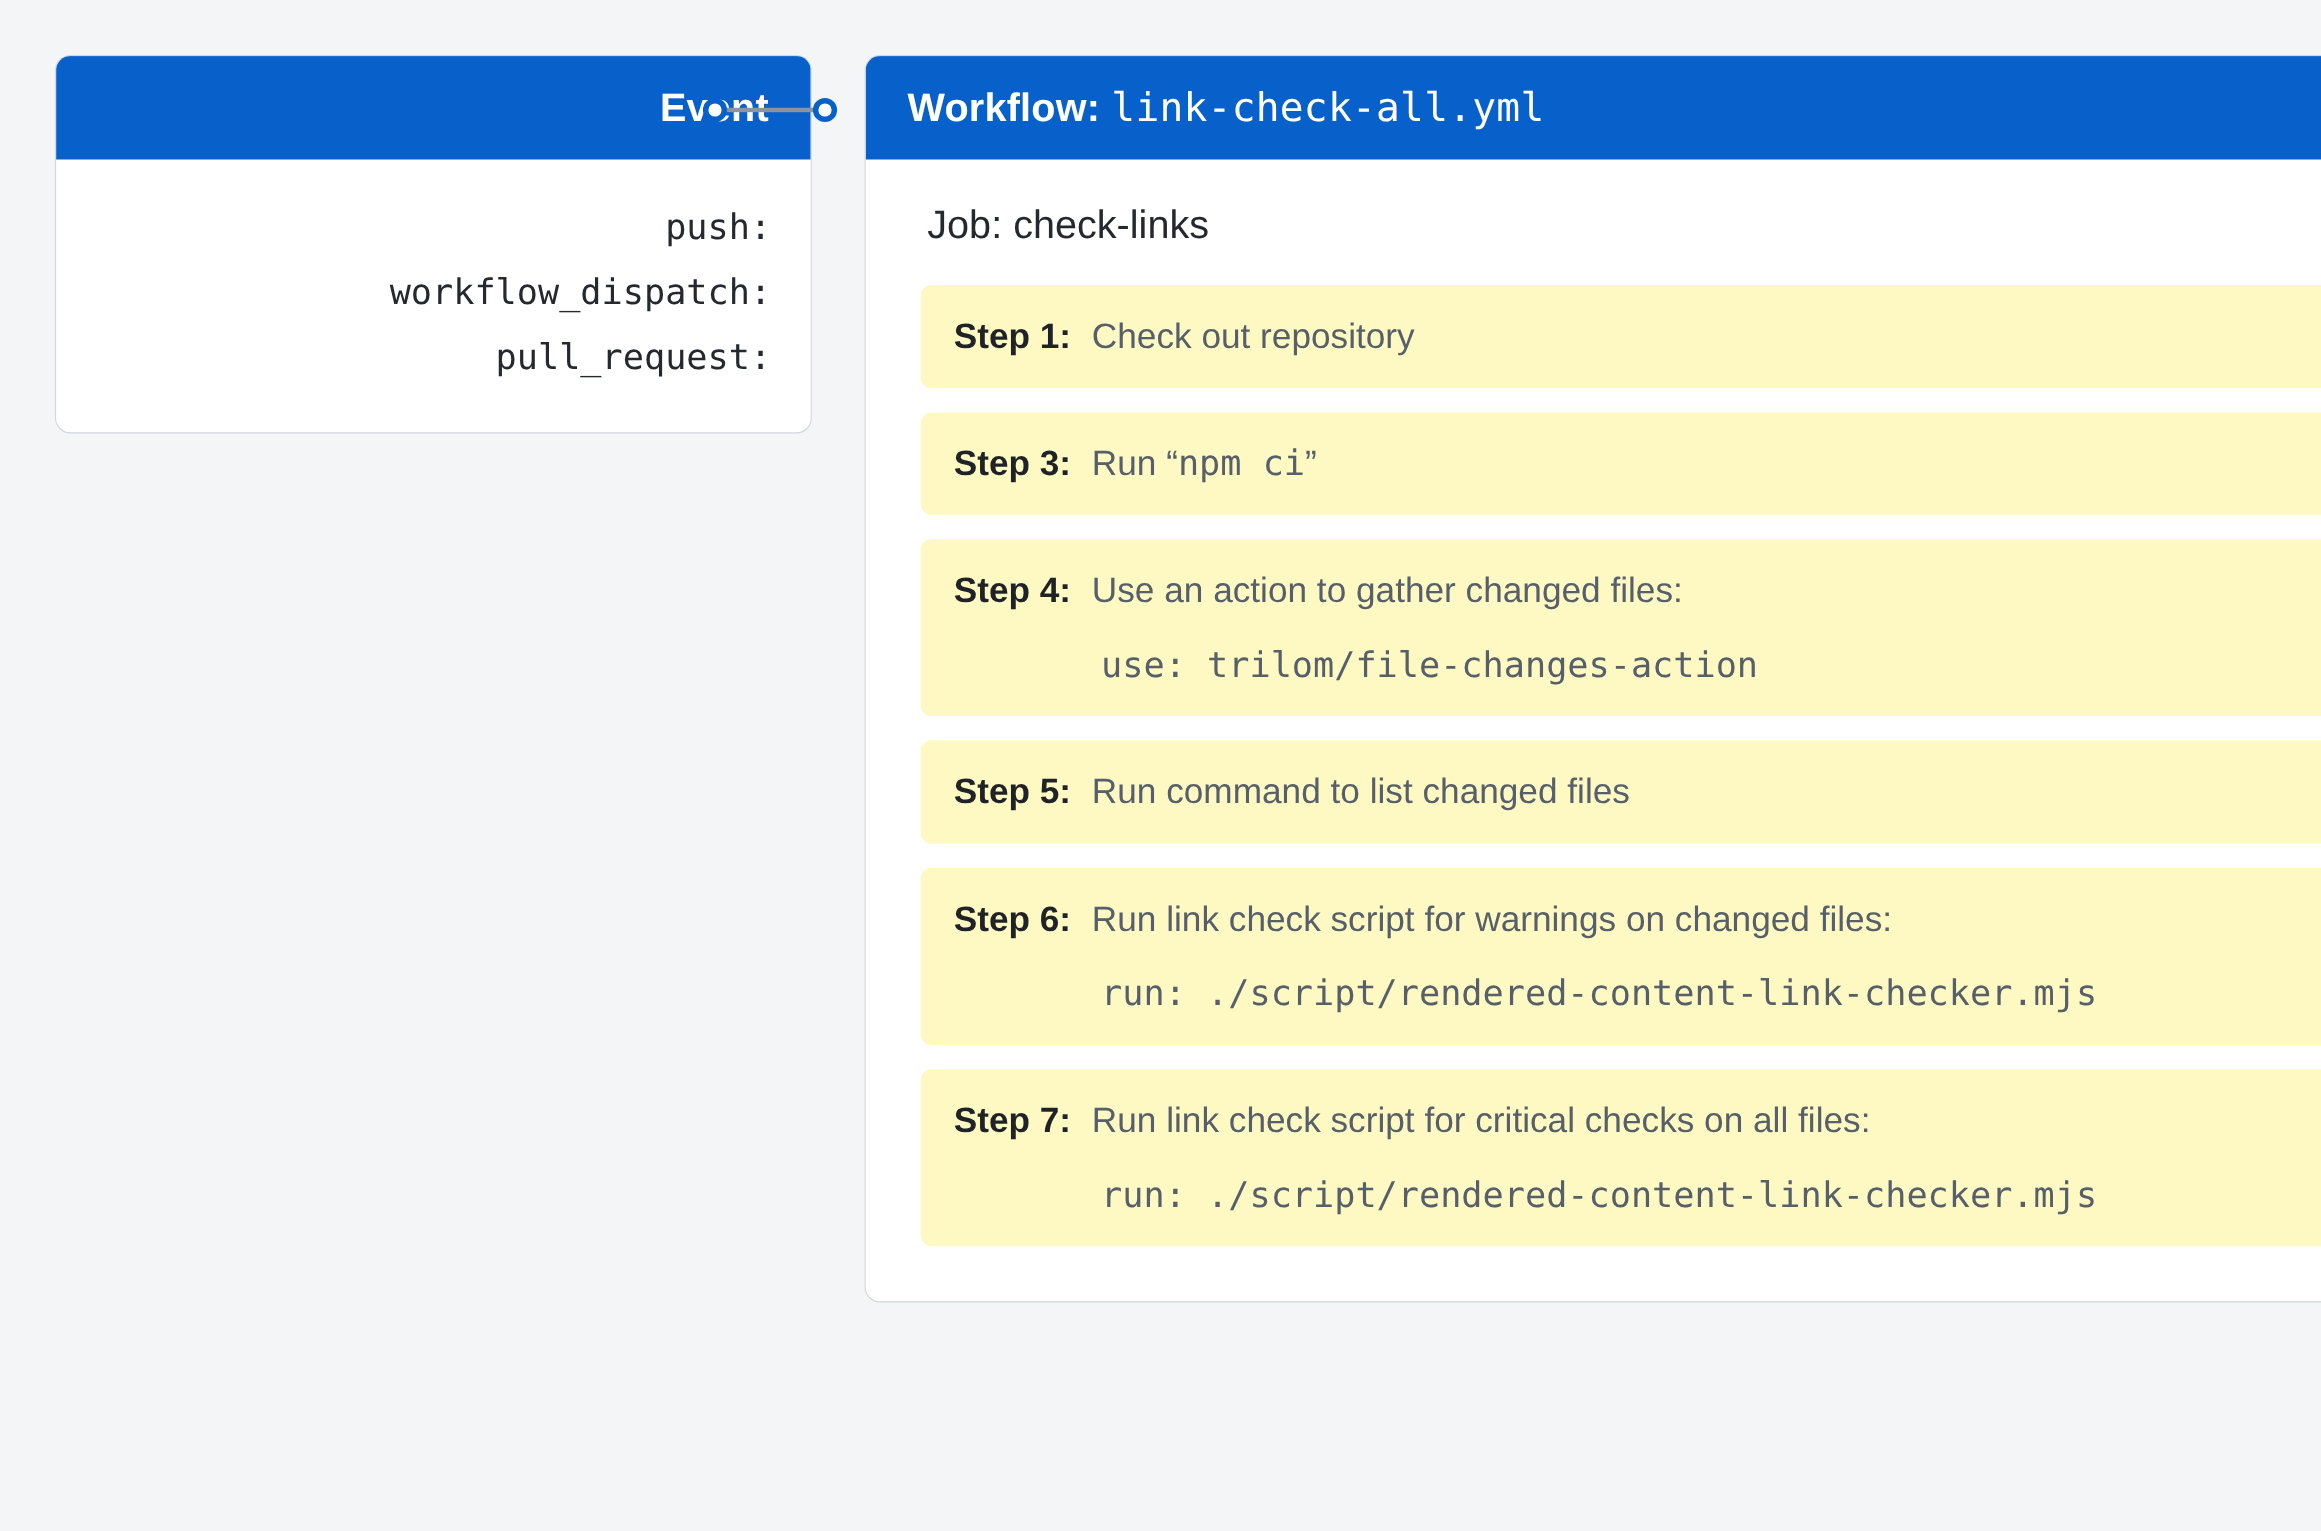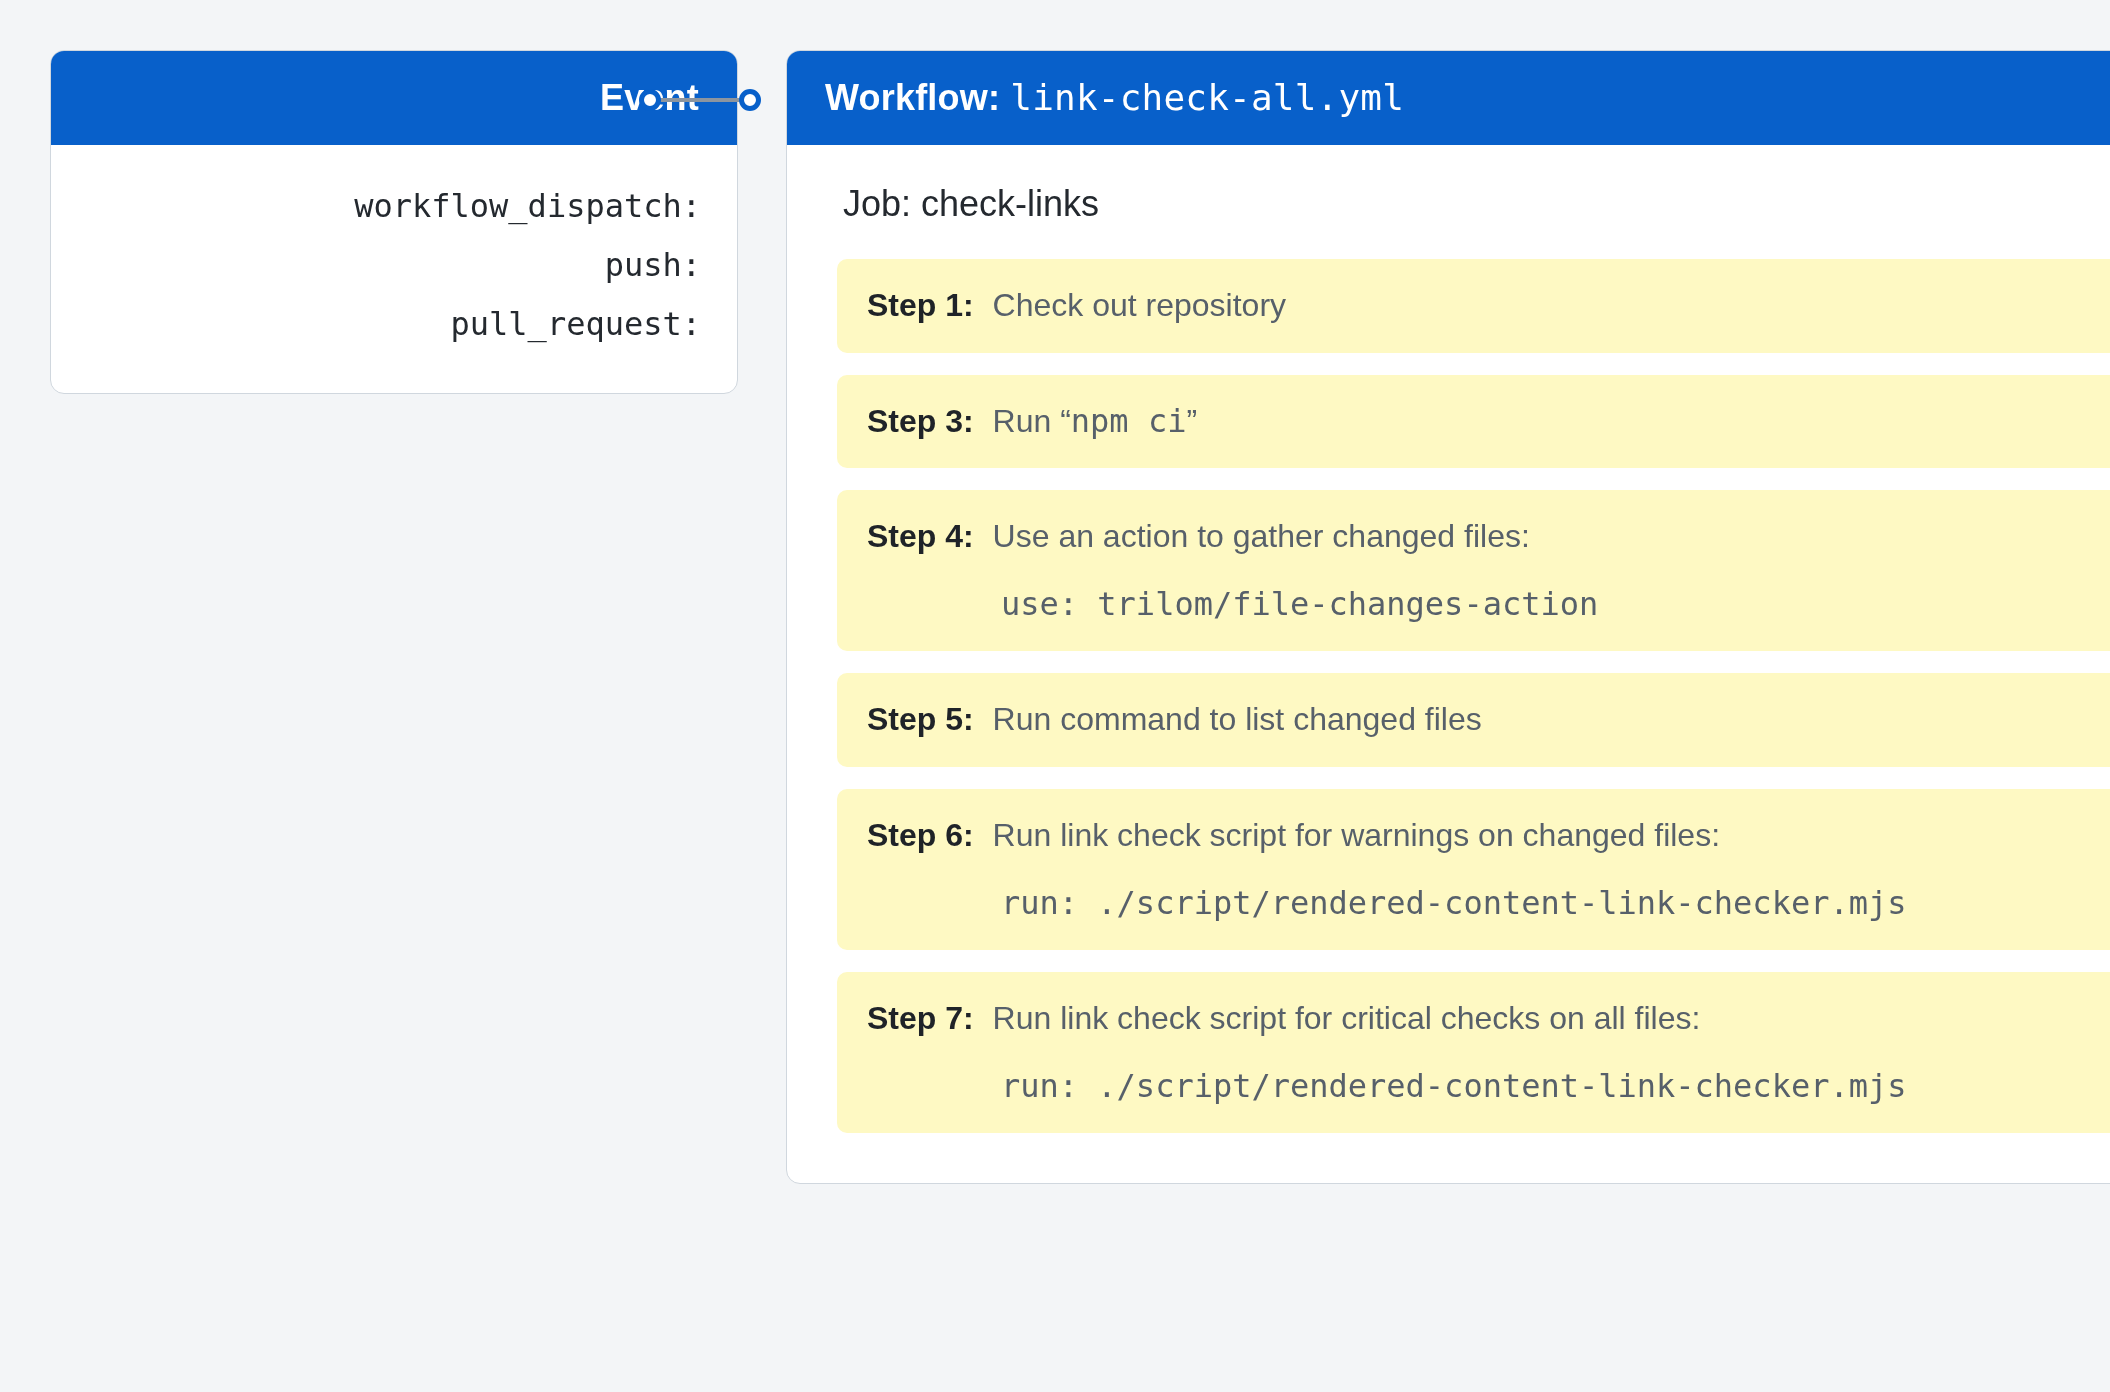--- a/index.html
+++ b/index.html
@@ -124,22 +124,22 @@
 </head>
 <body>
 
 <div class="canvas">
 
   <div class="card event-card">
     <div class="card-header">
       <span>Event</span>
     </div>
     <div class="event-body">
+      <div class="indent">push:</div>
       <div class="indent">workflow_dispatch:</div>
-      <div class="indent">push:</div>
       <div class="indent">pull_request:</div>
     </div>
   </div>
 
   <div class="connector">
     <div class="connector-line"></div>
     <div class="connector-dot dot-left"></div>
     <div class="connector-dot dot-right"></div>
   </div>
 

